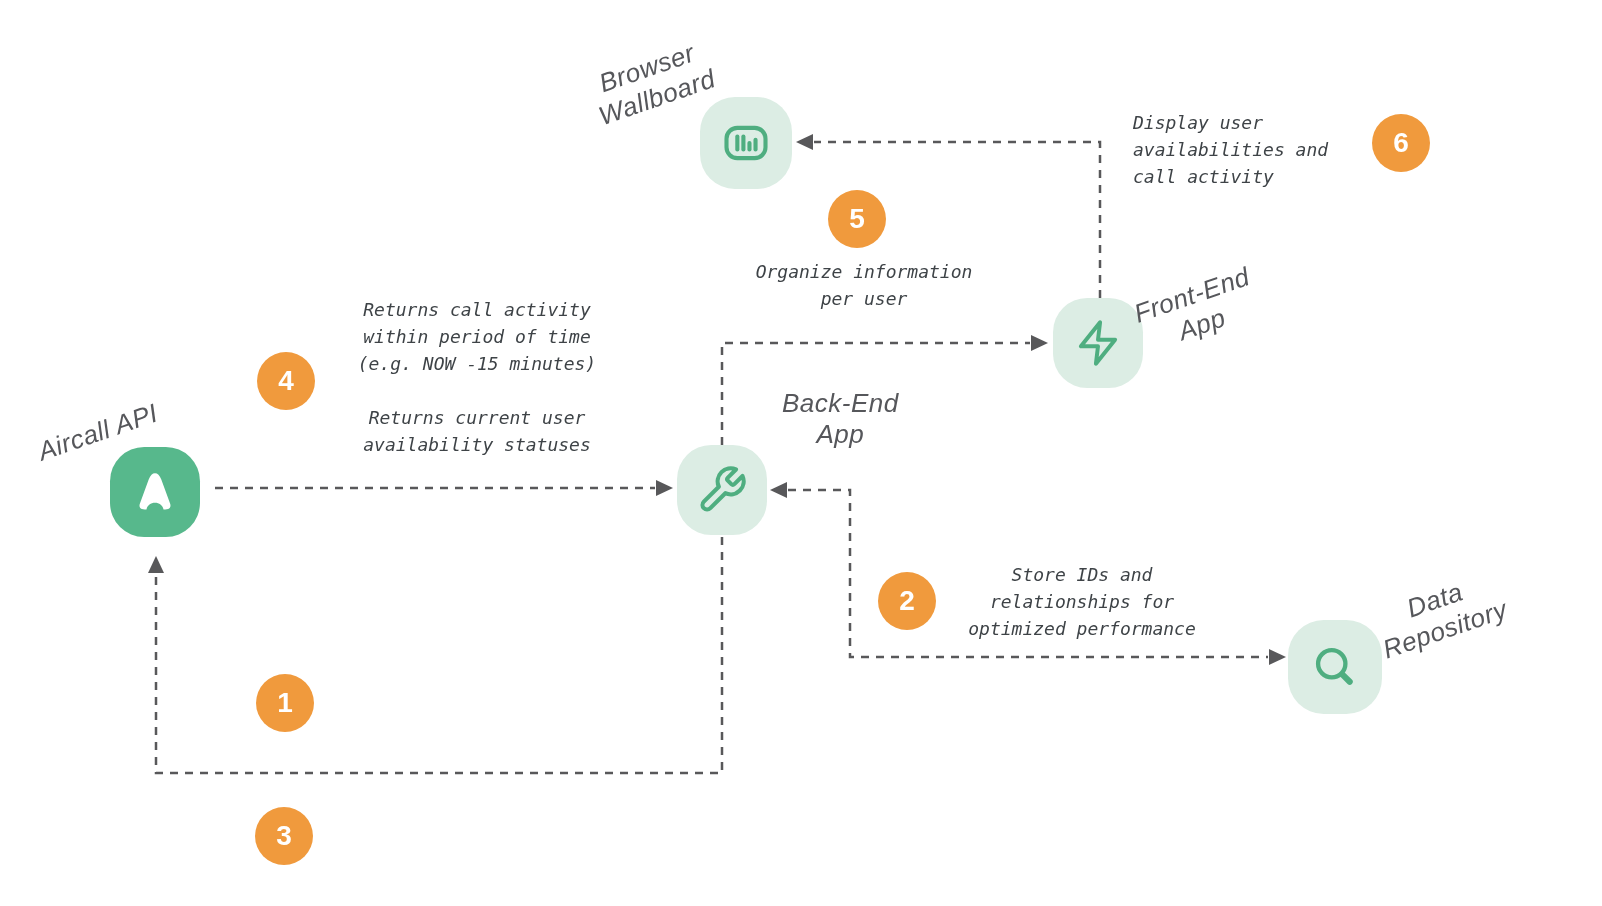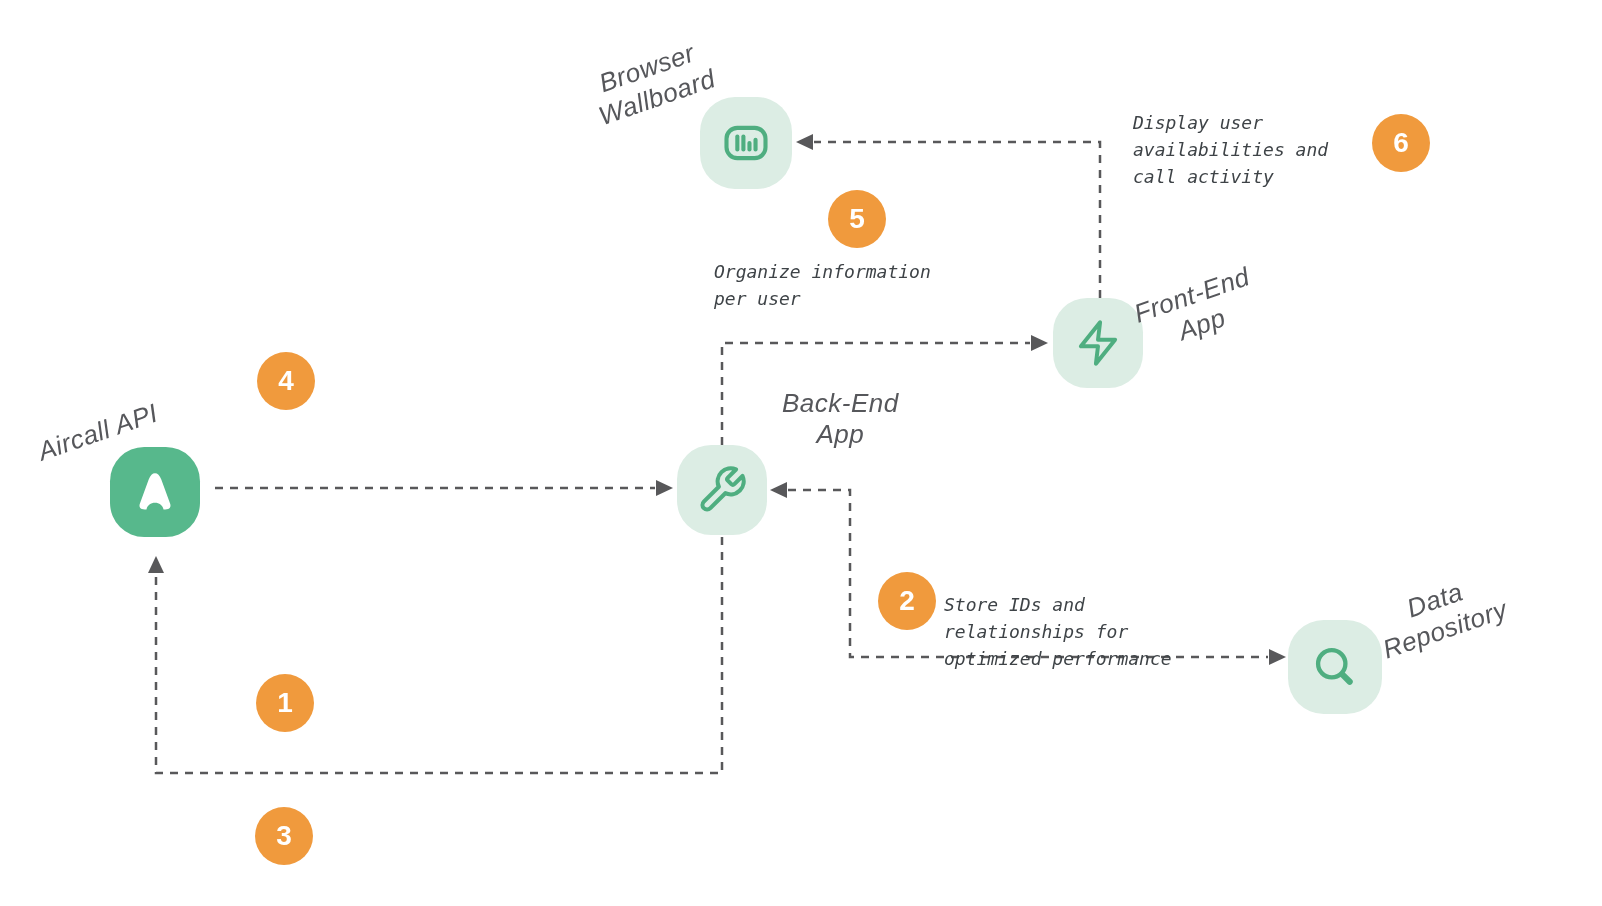--- a/index.html
+++ b/index.html
@@ -31,21 +31,21 @@
   .rot{transform:rotate(-19deg);}
   .node-label.left{text-align:center;width:auto;}
   .step-badge{
     position:absolute;width:58px;height:58px;border-radius:50%;
     background:var(--step-orange);color:#ffffff;display:flex;align-items:center;
     justify-content:center;font-weight:bold;font-size:28px;
   }
   .step-text{
     position:absolute;font-family:"DejaVu Sans Mono",monospace;font-style:italic;
     font-size:18px;line-height:27px;color:var(--annotation-text);
-    white-space:pre-line;
+    white-space:pre-line;text-align:center;
   }
   .step-text.left{text-align:left;}
 </style>
 </head>
 <body>
 
 <div class="canvas">
 
   <svg class="connectors" viewBox="0 0 1602 906" xmlns="http://www.w3.org/2000/svg">
     <g stroke="#58585A" stroke-width="2.5" fill="none" stroke-dasharray="8 7">
@@ -109,31 +109,37 @@
   <div class="node-label rot" style="left:1330px;top:584px;">Data
 Repository</div>
 
   <div class="step-badge" style="left:256px;top:674px;">
     <span>1</span>
   </div>
 
   <div class="step-badge" style="left:878px;top:572px;">
     <span>2</span>
   </div>
-  <div class="step-text" style="left:944px;top:561px;width:320px;margin-top:30px;">Store IDs and
+  <div class="step-text" style="left:922px;top:561px;width:320px;">Store IDs and
 relationships for
 optimized performance</div>
 
   <div class="step-badge" style="left:255px;top:807px;">
     <span>3</span>
   </div>
 
   <div class="step-badge" style="left:257px;top:352px;">
     <span>4</span>
   </div>
+  <div class="step-text" style="left:307px;top:296px;width:340px;">Returns call activity
+within period of time
+(e.g. NOW -15 minutes)
+
+Returns current user
+availability statuses</div>
 
   <div class="step-badge" style="left:828px;top:190px;">
     <span>5</span>
   </div>
   <div class="step-text" style="left:714px;top:258px;width:300px;">Organize information
 per user</div>
 
   <div class="step-badge" style="left:1372px;top:114px;">
     <span>6</span>
   </div>

